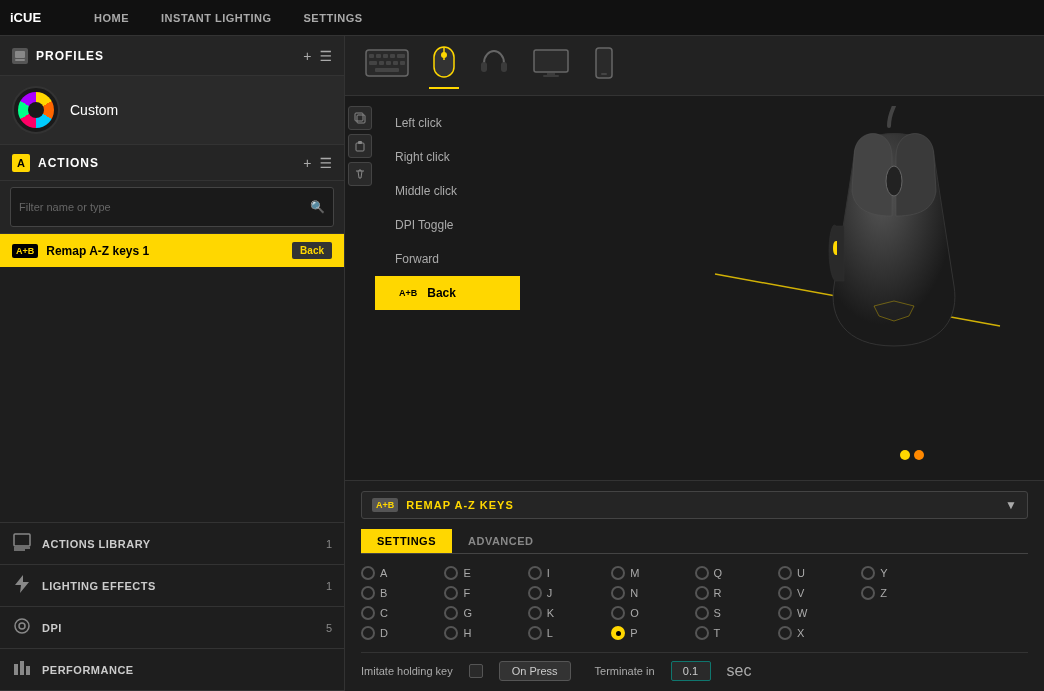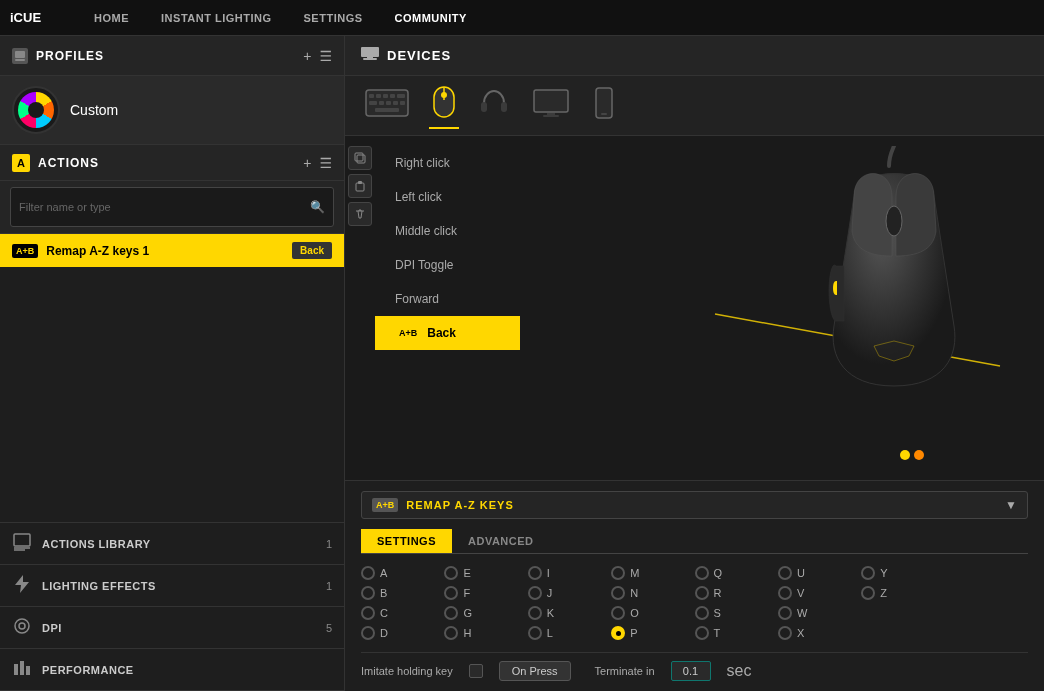--- a/index.html
+++ b/index.html
@@ -546,21 +546,20 @@
   </style>
 </head>
 <body>
 
 <div class="top-nav">
   <span class="nav-logo">iCUE</span>
   <div class="nav-items">
     <span class="nav-item">HOME</span>
     <span class="nav-item">INSTANT LIGHTING</span>
     <span class="nav-item">SETTINGS</span>
-    <span class="nav-item active">COMMUNITY</span>
   </div>
 </div>
 
 <div class="main-layout">
 
   <div class="left-panel">
 
     <div class="profiles-header">
       <div class="profiles-header-left">
         <div class="profile-icon-small">
@@ -659,30 +658,20 @@
           <span class="library-item-label">PERFORMANCE</span>
           <span class="library-item-count"></span>
         </div>
       </div>
     </div>
 
   </div>
 
   <div class="right-panel">
 
-    <div class="devices-header">
-      <span class="devices-icon">
-        <svg width="18" height="14" viewBox="0 0 18 14" fill="#aaa">
-          <rect x="0" y="0" width="18" height="10" rx="1"></rect>
-          <rect x="2" y="11" width="14" height="2" rx="1"></rect>
-          <rect x="6" y="10" width="6" height="1"></rect>
-        </svg>
-      </span>
-      <span class="devices-title">DEVICES</span>
-    </div>
 
     <div class="device-tabs">
       <div class="device-tab">
         <span class="device-tab-icon">
           <svg width="44" height="28" viewBox="0 0 44 28" fill="none">
             <rect x="1" y="1" width="42" height="26" rx="3" stroke="#aaa" stroke-width="1.5" fill="#333"></rect>
             <rect x="4" y="5" width="5" height="4" rx="1" fill="#666"></rect>
             <rect x="11" y="5" width="5" height="4" rx="1" fill="#666"></rect>
             <rect x="18" y="5" width="5" height="4" rx="1" fill="#666"></rect>
             <rect x="25" y="5" width="5" height="4" rx="1" fill="#666"></rect>
@@ -749,22 +738,22 @@
           </svg>
         </div>
         <div class="side-icon-btn">
           <svg width="12" height="12" viewBox="0 0 12 12" fill="none">
             <path d="M2 3h8M5 3V2h2v1M4 3l1 7h2l1-7" stroke="#888" stroke-width="1" stroke-linejoin="round"></path>
           </svg>
         </div>
       </div>
 
       <div class="mouse-buttons-panel">
+        <div class="mouse-btn">Left click</div>
         <div class="mouse-btn">Right click</div>
-        <div class="mouse-btn">Left click</div>
         <div class="mouse-btn">Middle click</div>
         <div class="mouse-btn">DPI Toggle</div>
         <div class="mouse-btn">Forward</div>
         <div class="mouse-btn active">
           <span style="display:flex;align-items:center;gap:6px;">
             <span style="background:#ffd700;color:#000;font-size:9px;font-weight:700;padding:2px 4px;border-radius:2px;">A+B</span>
             <span>Back</span>
           </span>
         </div>
       </div>

